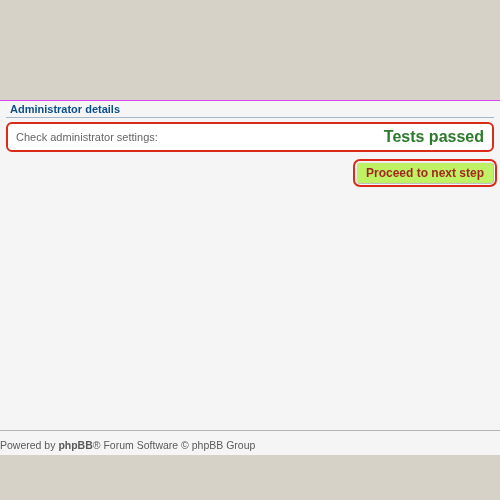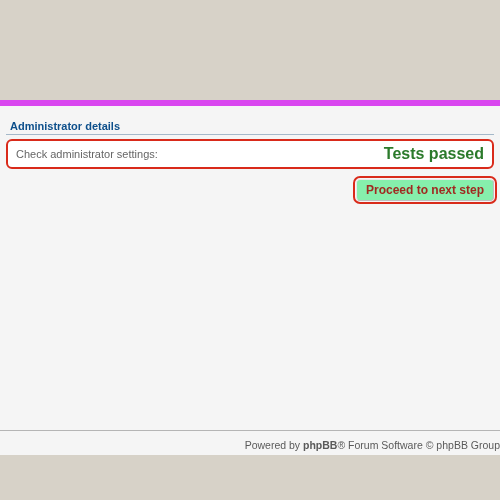--- a/index.html
+++ b/index.html
@@ -7,22 +7,22 @@
       font-family: "Lucida Grande", Arial, Helvetica, sans-serif;
       font-size: 11px;
       background: #d7d2c8;
       width: 500px;
       height: 500px;
       overflow: hidden;
     }
     .page-wrap {
       margin-top: 100px;
       background: #f5f5f5;
-      border-top: 6px solid #d946ef;
-      padding-top: 12px;
+      border-top: 1px solid #d946ef;
+      padding-top: 0;
       min-height: 355px;
       position: relative;
     }
     .section-title {
       color: #0d4f8b;
       font-weight: bold;
       font-size: 11px;
       padding: 2px 0 2px 4px;
       border-bottom: 1px solid #a5b8c9;
       margin: 0 6px 4px 6px;
@@ -50,38 +50,38 @@
     .action-row {
       display: flex;
       justify-content: flex-end;
       padding: 10px 6px 4px 6px;
     }
     .proceed-btn {
       font-family: inherit;
       font-size: 12px;
       font-weight: bold;
       color: #a02921;
-      background: #86efac;
+      background: #bef264;
       border-top: 1px solid #e8e8e8;
       border-left: 1px solid #e8e8e8;
       border-right: 1px solid #bfbfbf;
       border-bottom: 1px solid #bfbfbf;
       padding: 3px 9px;
       cursor: pointer;
       border-radius: 4px;
       outline: 2px solid #d92a1a;
       outline-offset: 1px;
     }
     .footer {
       position: absolute;
       bottom: 4px;
       left: 0;
       right: 0;
       border-top: 1px solid #b5b5b5;
-      text-align: right;
+      text-align: left;
       padding-top: 8px;
       color: #5a5a5a;
       font-size: 10.5px;
     }
     .footer b { font-weight: bold; }
   </style>
 </head>
 <body>
 
 <div class="page-wrap">

